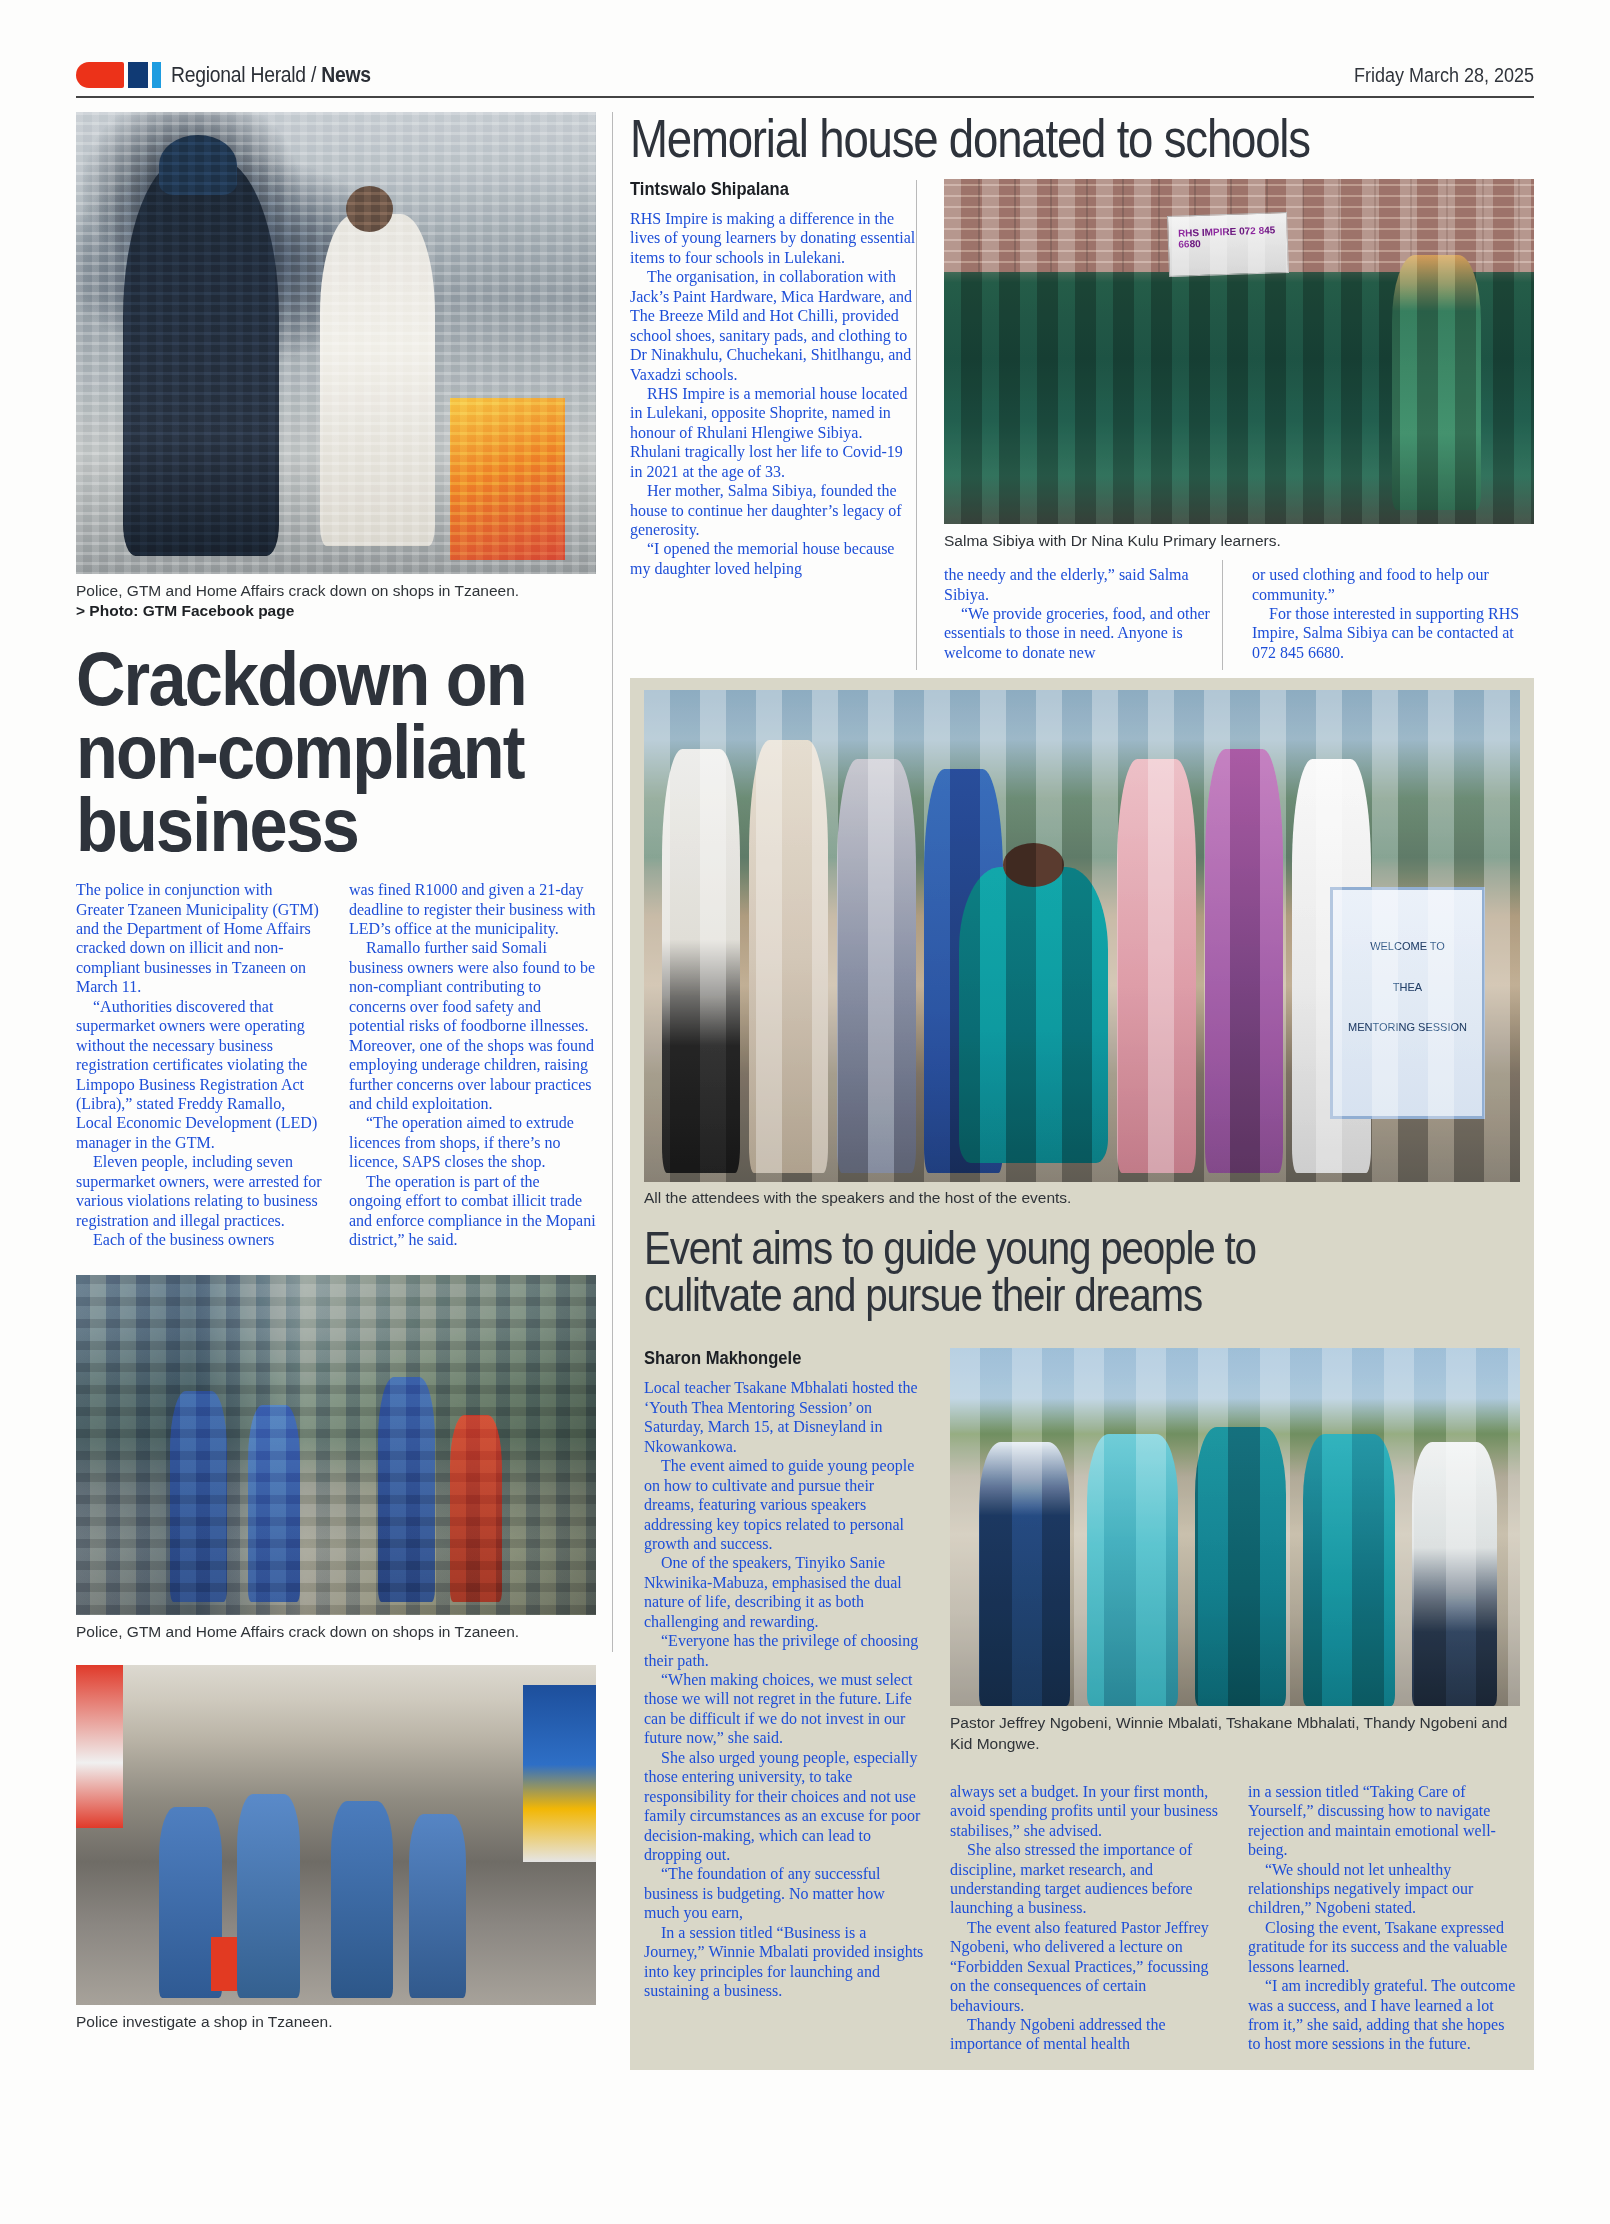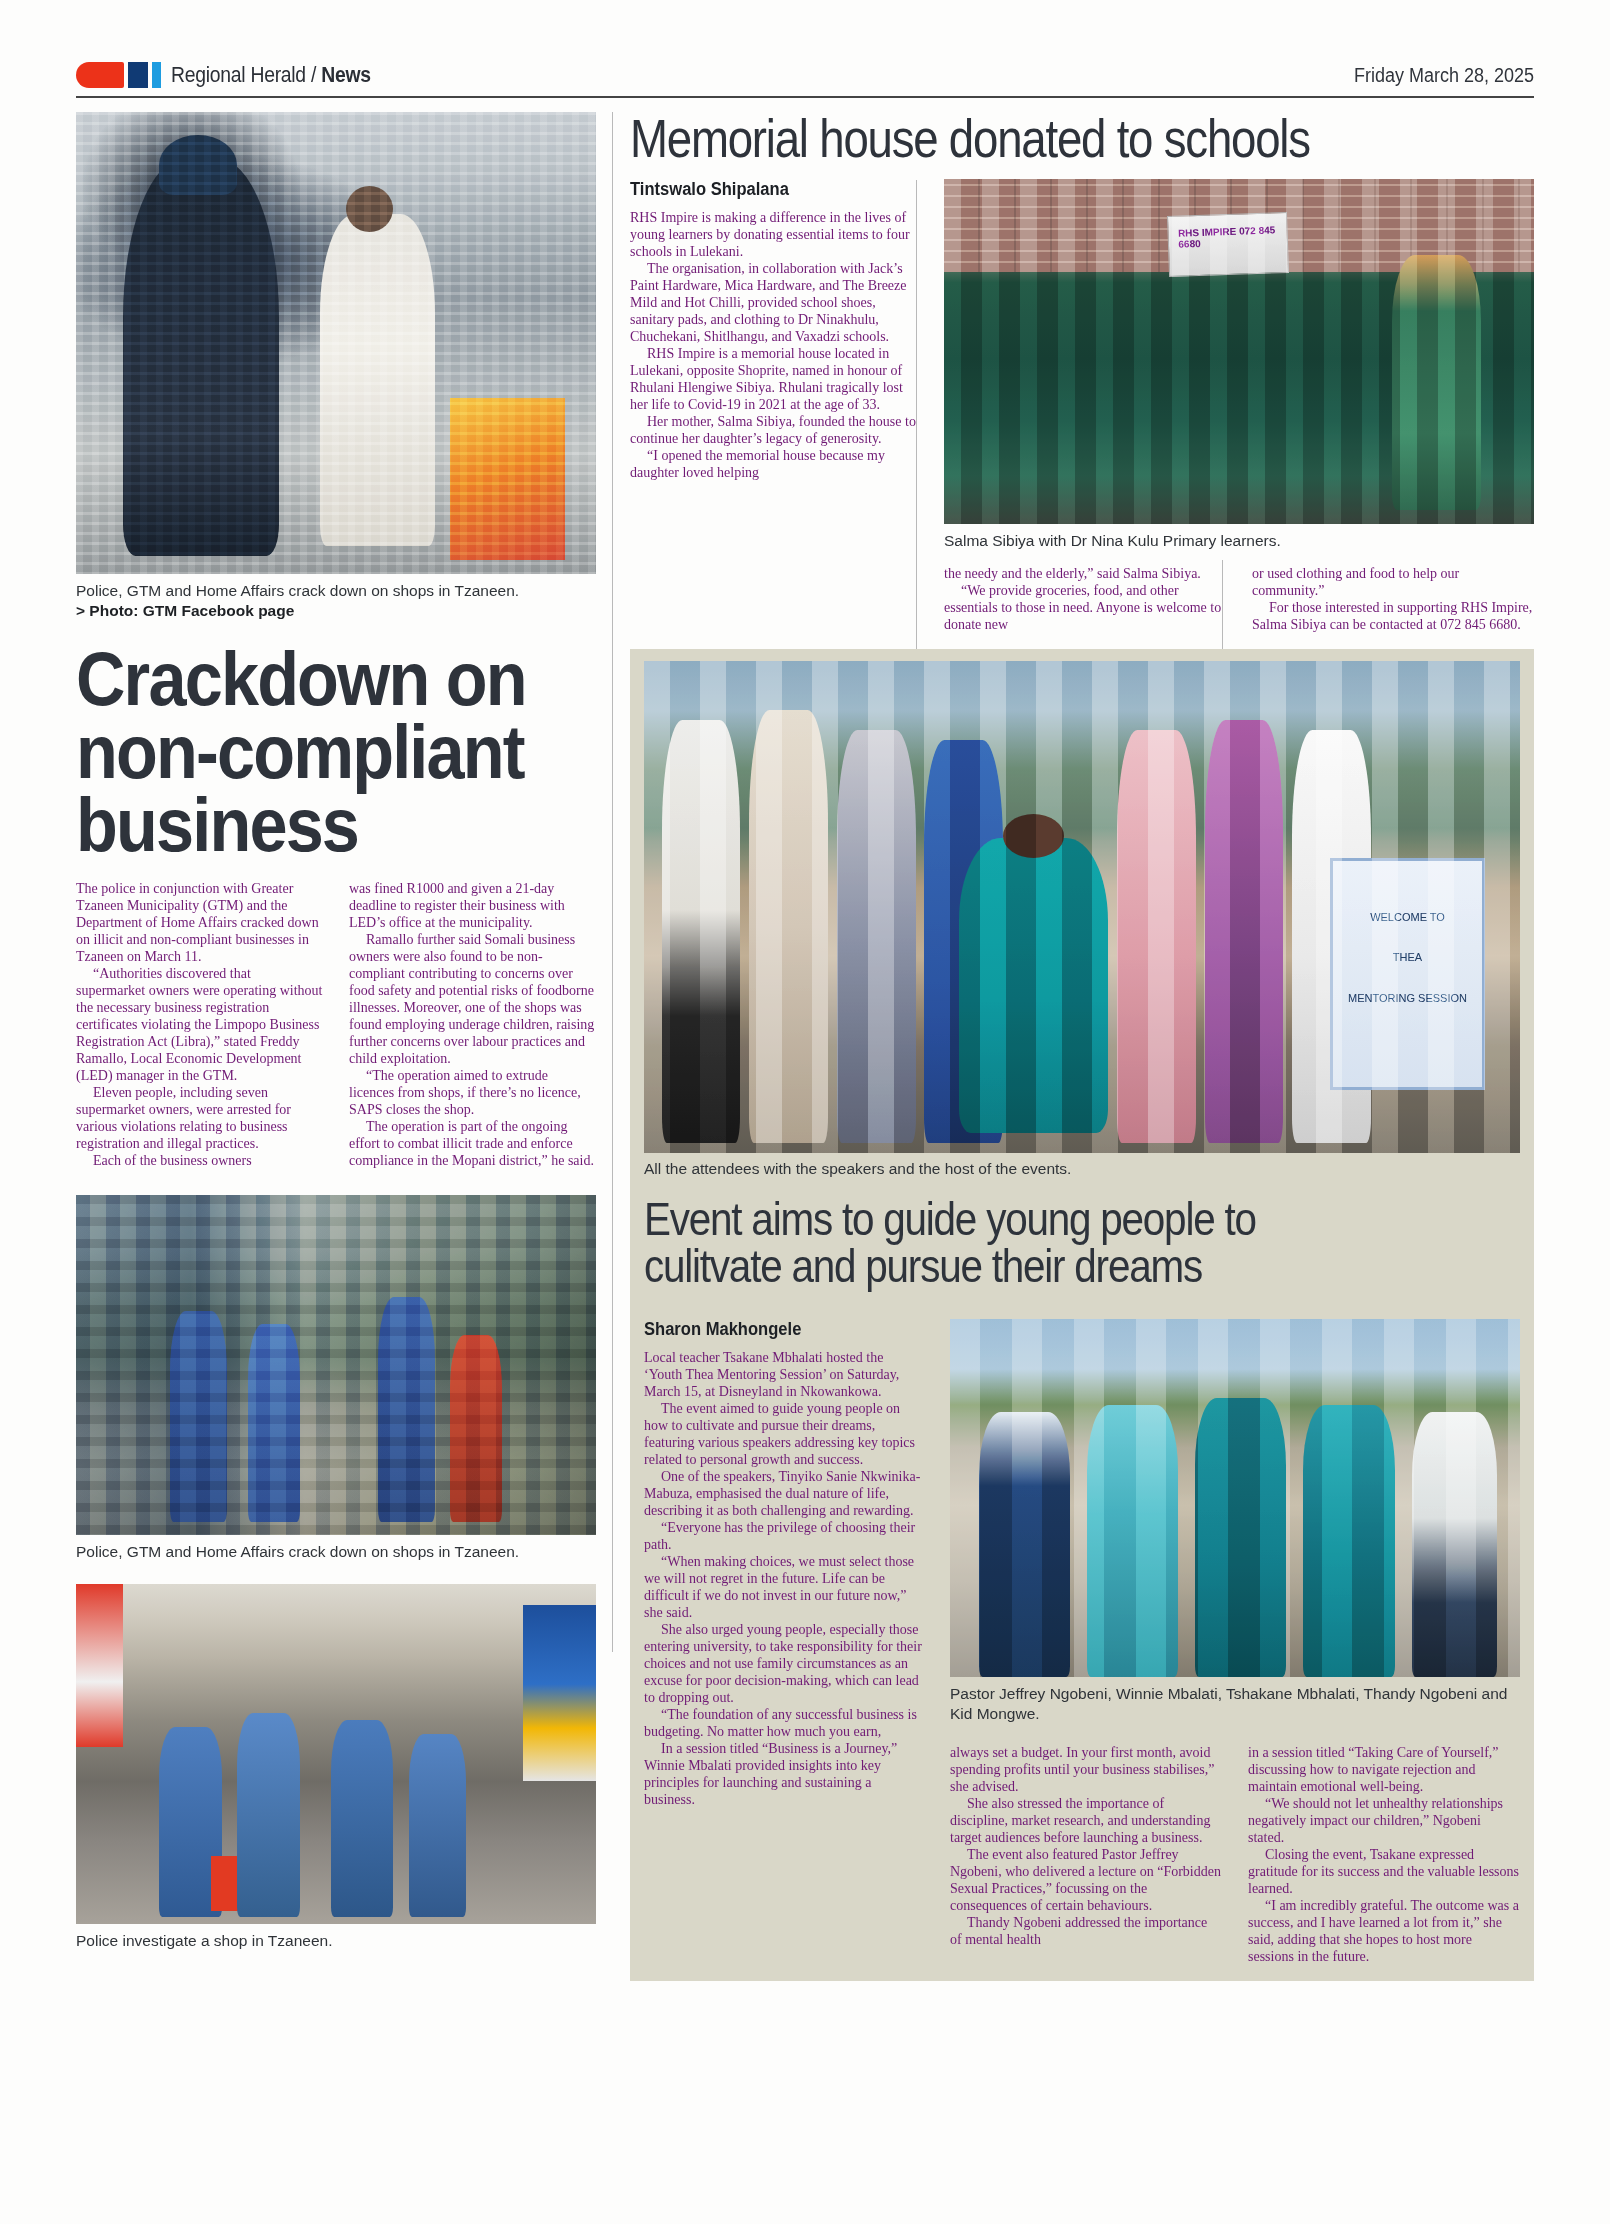--- a/index.html
+++ b/index.html
@@ -222,21 +222,21 @@
     margin:0;
   }
   .byline{
     font-family:"Liberation Sans", sans-serif;
     font-weight:bold;font-size:18px;color:#1c1f24;
     transform:scaleX(0.92);transform-origin:left center;
     margin:0 0 9px 0;
   }
   .body p{
     font-family:"Liberation Serif", serif;
-    font-size:14px;line-height:1.215;color:#701a75;
+    font-size:16px;line-height:1.215;color:#1d4ed8;
     margin:0;text-indent:0;
   }
   .body p + p{text-indent:17px;}
   .cols2{column-count:2;column-gap:26px;}
 
   .tint{background:#d9d7c8;}
 </style>
 </head>
 <body>
 
@@ -392,21 +392,21 @@
           <div class="photo" style="height:358px;">
             <div class="ph ph6">
               <span class="q q1"></span>
               <span class="q q2"></span>
               <span class="q q3"></span>
               <span class="q q4"></span>
               <span class="q q5"></span>
             </div>
           </div>
           <div class="cap">Pastor Jeffrey Ngobeni, Winnie Mbalati, Tshakane Mbhalati, Thandy Ngobeni and Kid Mongwe.</div>
-          <div class="body" style="display:flex;gap:26px;margin-top:19px;">
+          <div class="body" style="display:flex;gap:26px;margin-top:28px;">
             <div style="flex:1;">
               <p>always set a budget. In your first month, avoid spending profits until your business stabilises,” she advised.</p>
               <p>She also stressed the importance of discipline, market research, and understanding target audiences before launching a business.</p>
               <p>The event also featured Pastor Jeffrey Ngobeni, who delivered a lecture on “Forbidden Sexual Practices,” focussing on the consequences of certain behaviours.</p>
               <p>Thandy Ngobeni addressed the importance of mental health</p>
             </div>
             <div style="flex:1;">
               <p>in a session titled “Taking Care of Yourself,” discussing how to navigate rejection and maintain emotional well-being.</p>
               <p>“We should not let unhealthy relationships negatively impact our children,” Ngobeni stated.</p>
               <p>Closing the event, Tsakane expressed gratitude for its success and the valuable lessons learned.</p>

